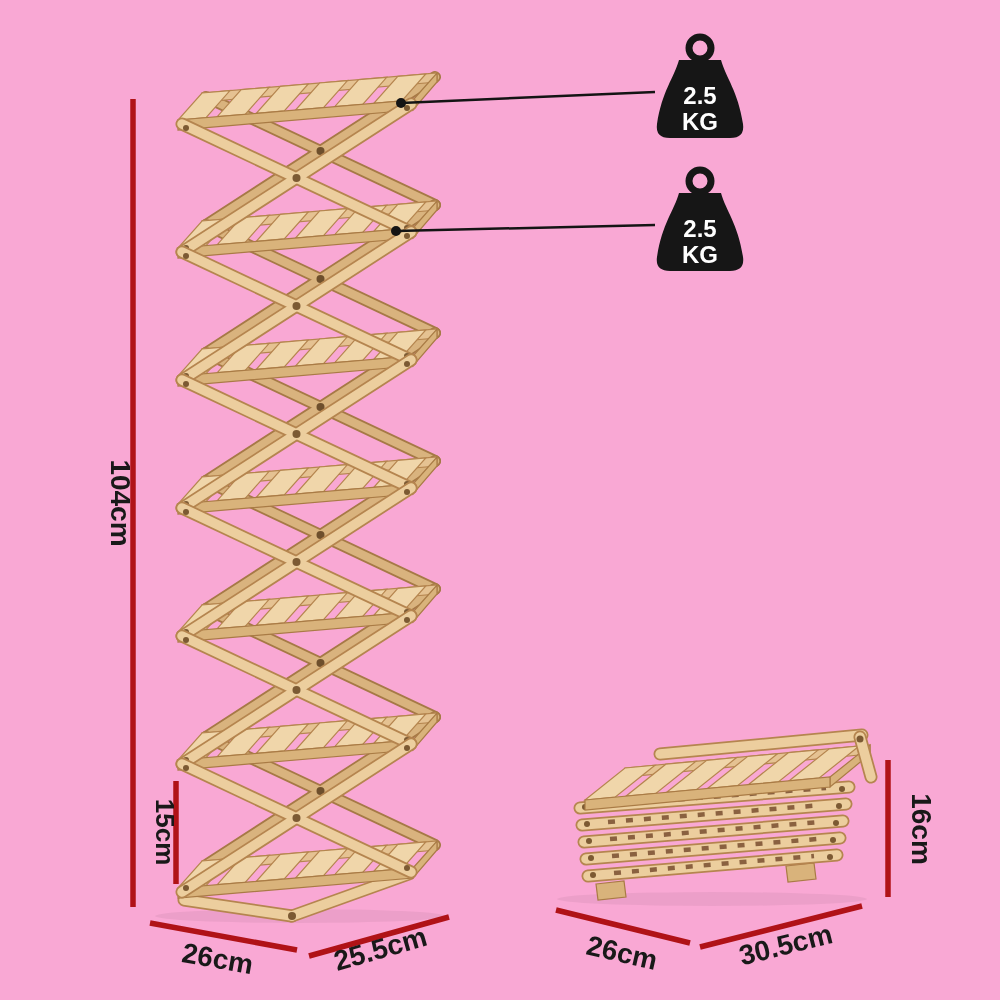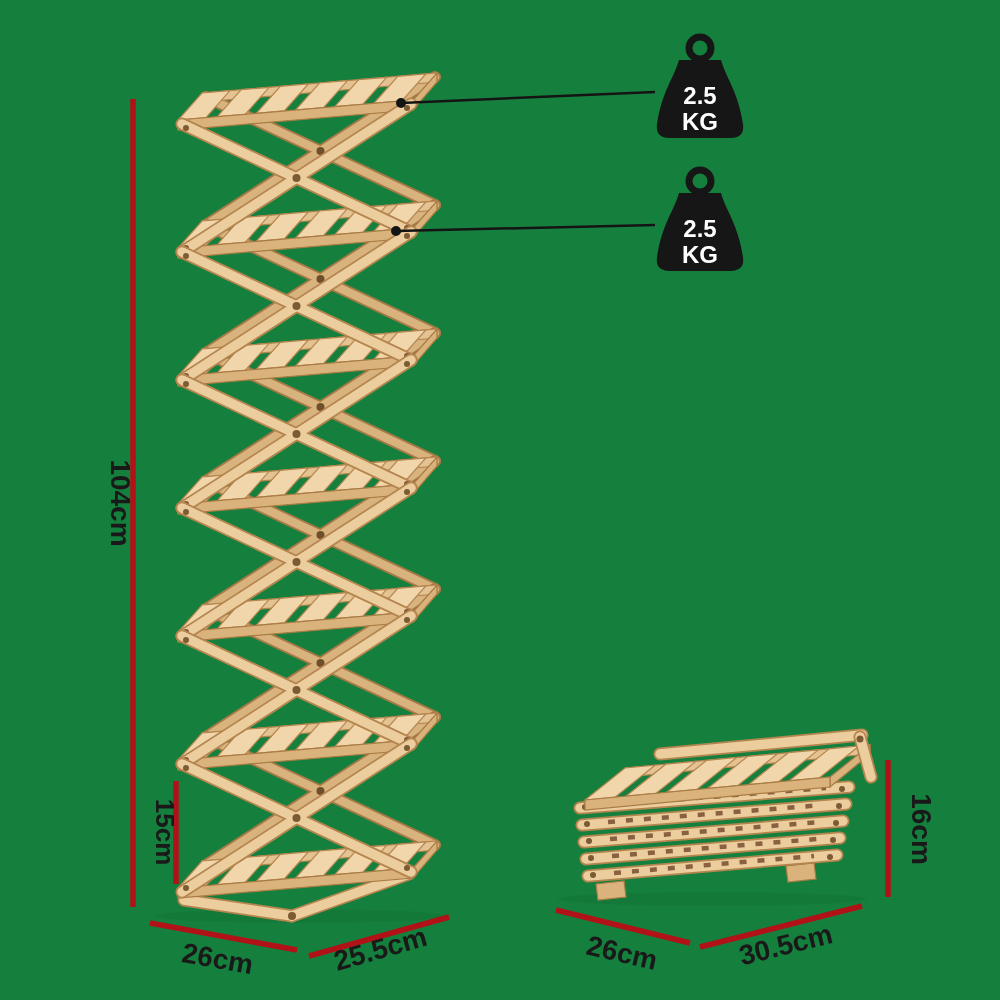--- a/index.html
+++ b/index.html
@@ -1,16 +1,16 @@
 <!DOCTYPE html>
 <html><head>
 <meta charset="utf-8">
 <style>
   html,body{margin:0;padding:0;background:#fff}
-  .stage{width:1000px;height:1000px;position:relative;background:#15803d;font-family:"Liberation Sans",sans-serif;overflow:hidden}
+  .stage{width:1000px;height:1000px;position:relative;background:#f9a8d4;font-family:"Liberation Sans",sans-serif;overflow:hidden}
   svg{display:block}
   .wl{fill:#f0d6aa;stroke:#b5854f;stroke-width:1.2}
   .wm{fill:#e5c292;stroke:#b5854f;stroke-width:1.2}
   .wd{fill:#d9b37b;stroke:#a97b45;stroke-width:1.2}
   .beam-u{stroke:#b5854f;stroke-width:13;stroke-linecap:round;fill:none}
   .beam{stroke:#ecce9e;stroke-width:9.5;stroke-linecap:round;fill:none}
   .beamb-u{stroke:#a67946;stroke-width:12;stroke-linecap:round;fill:none}
   .beamb{stroke:#d9b37e;stroke-width:8.5;stroke-linecap:round;fill:none}
   .pivot{fill:#7c5a33}
   .pivotd{fill:#6e4f2c}

